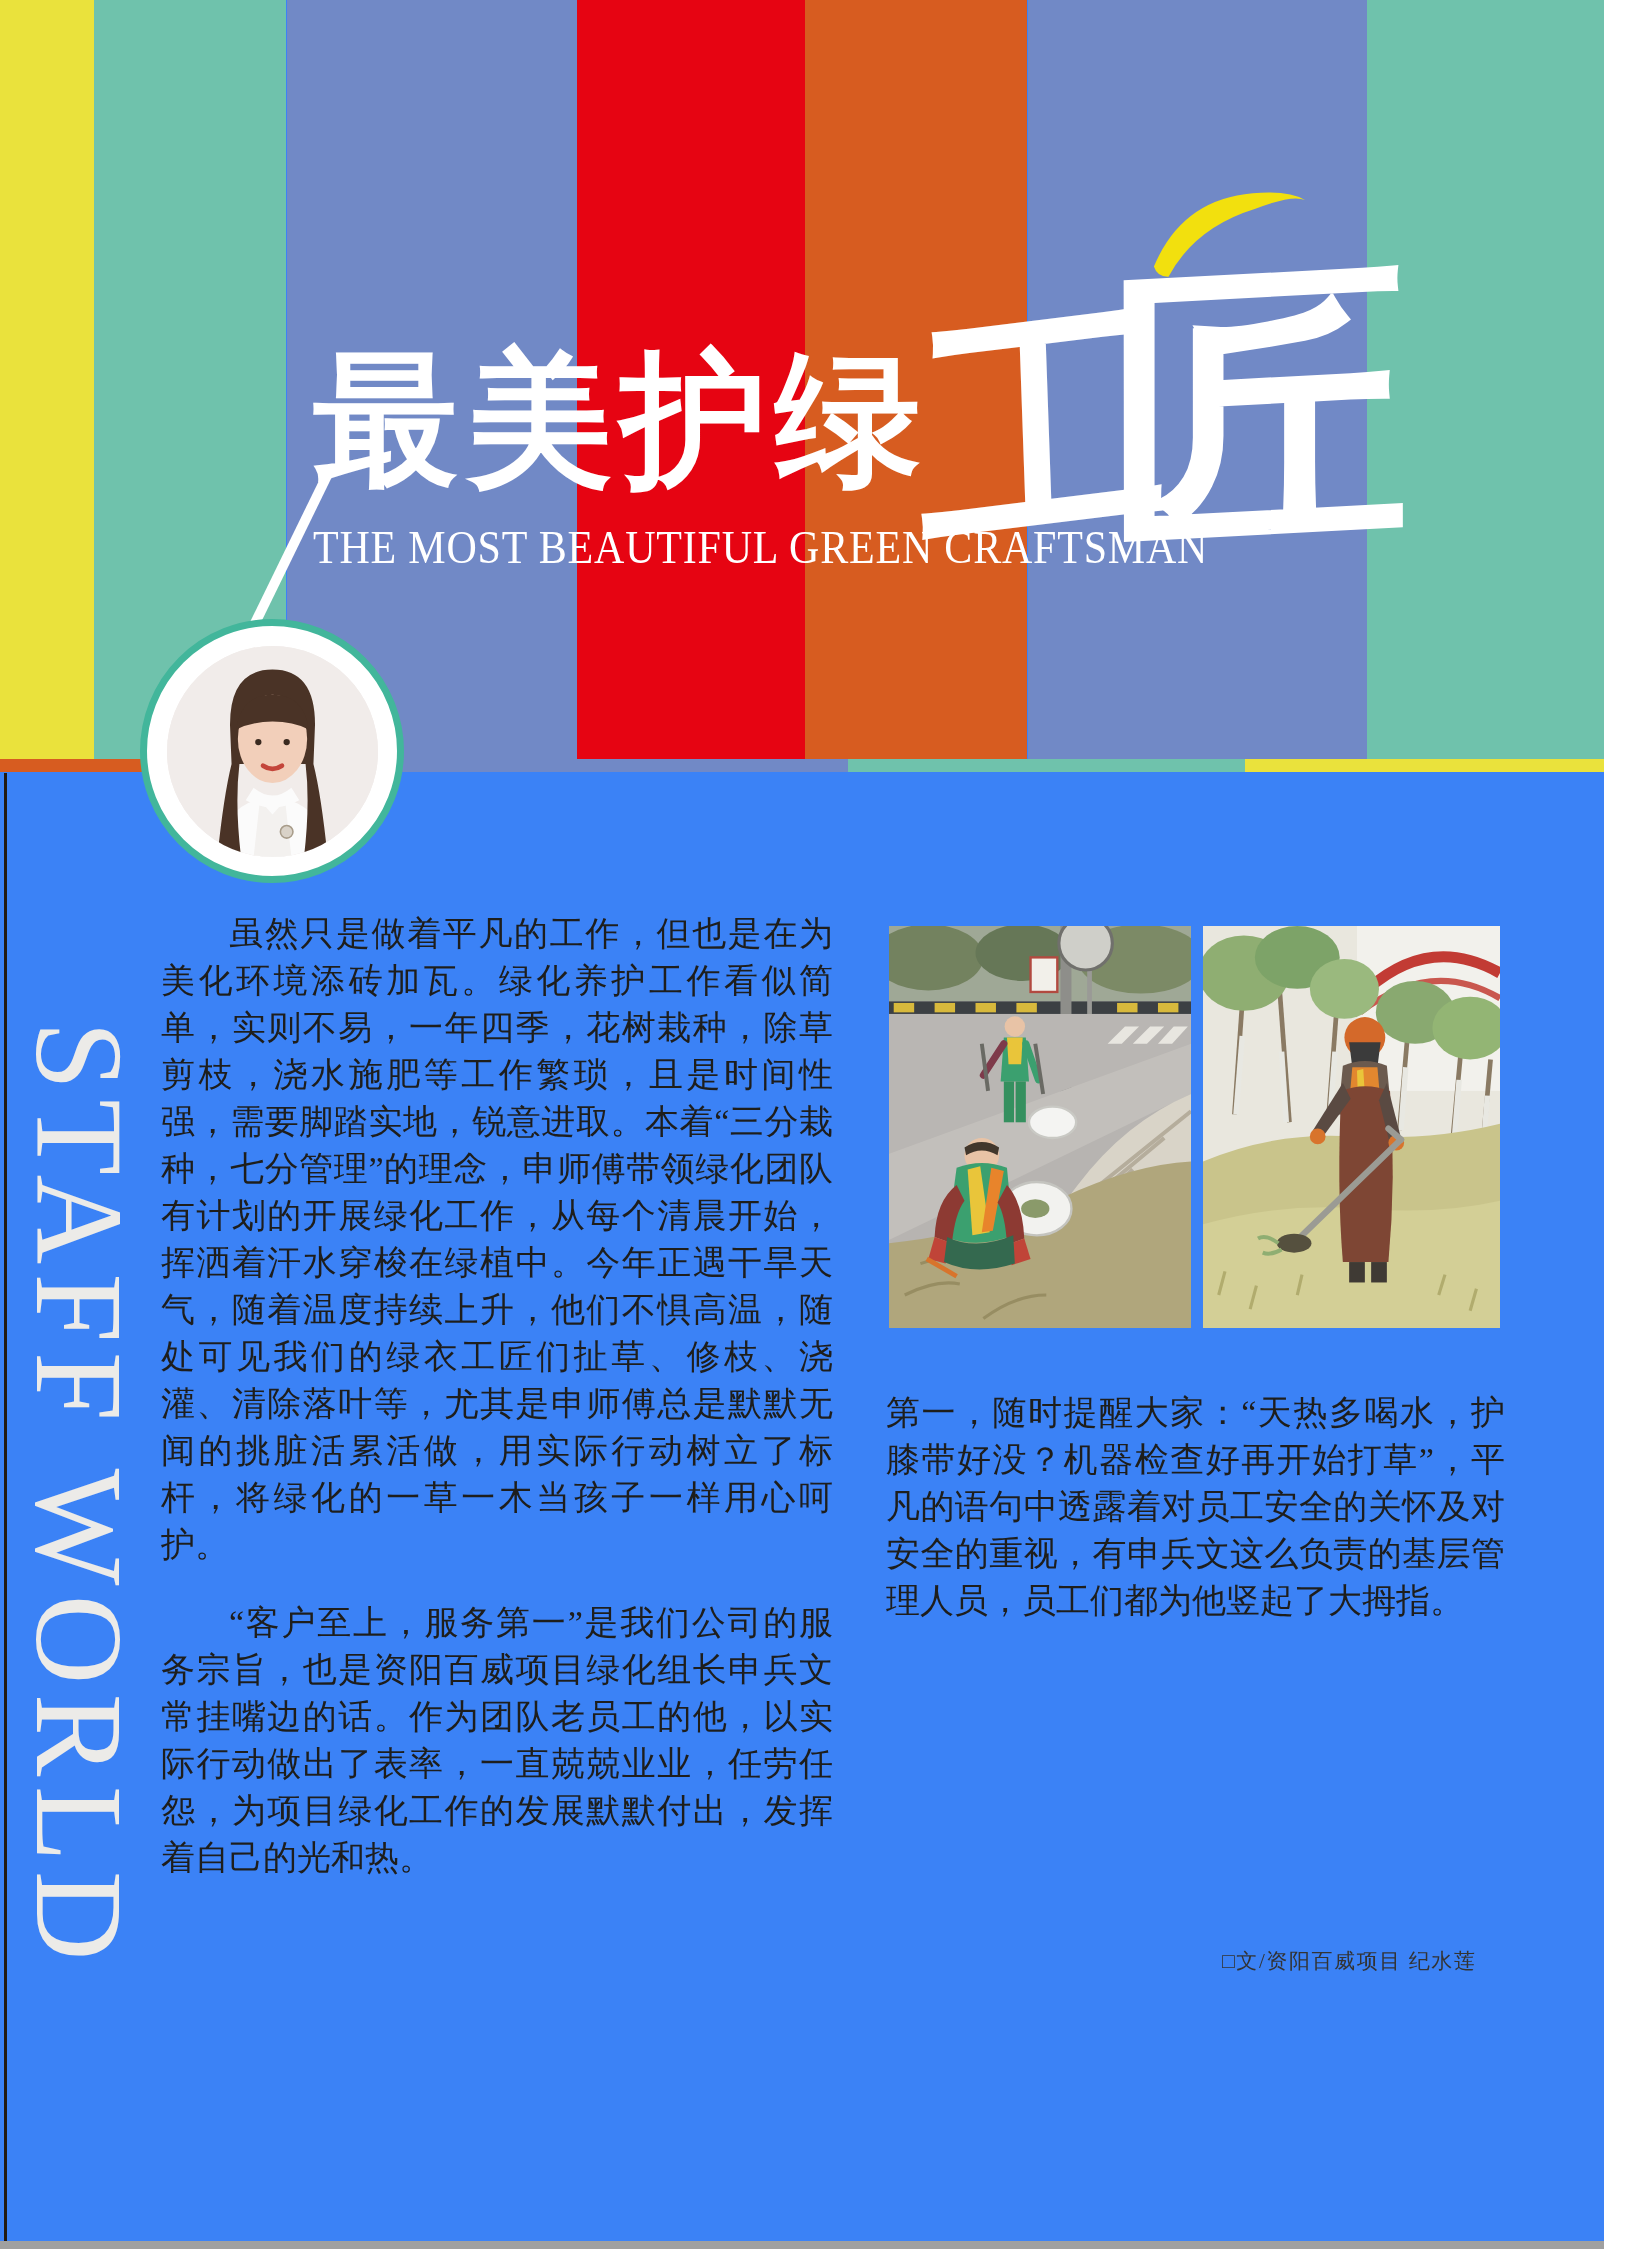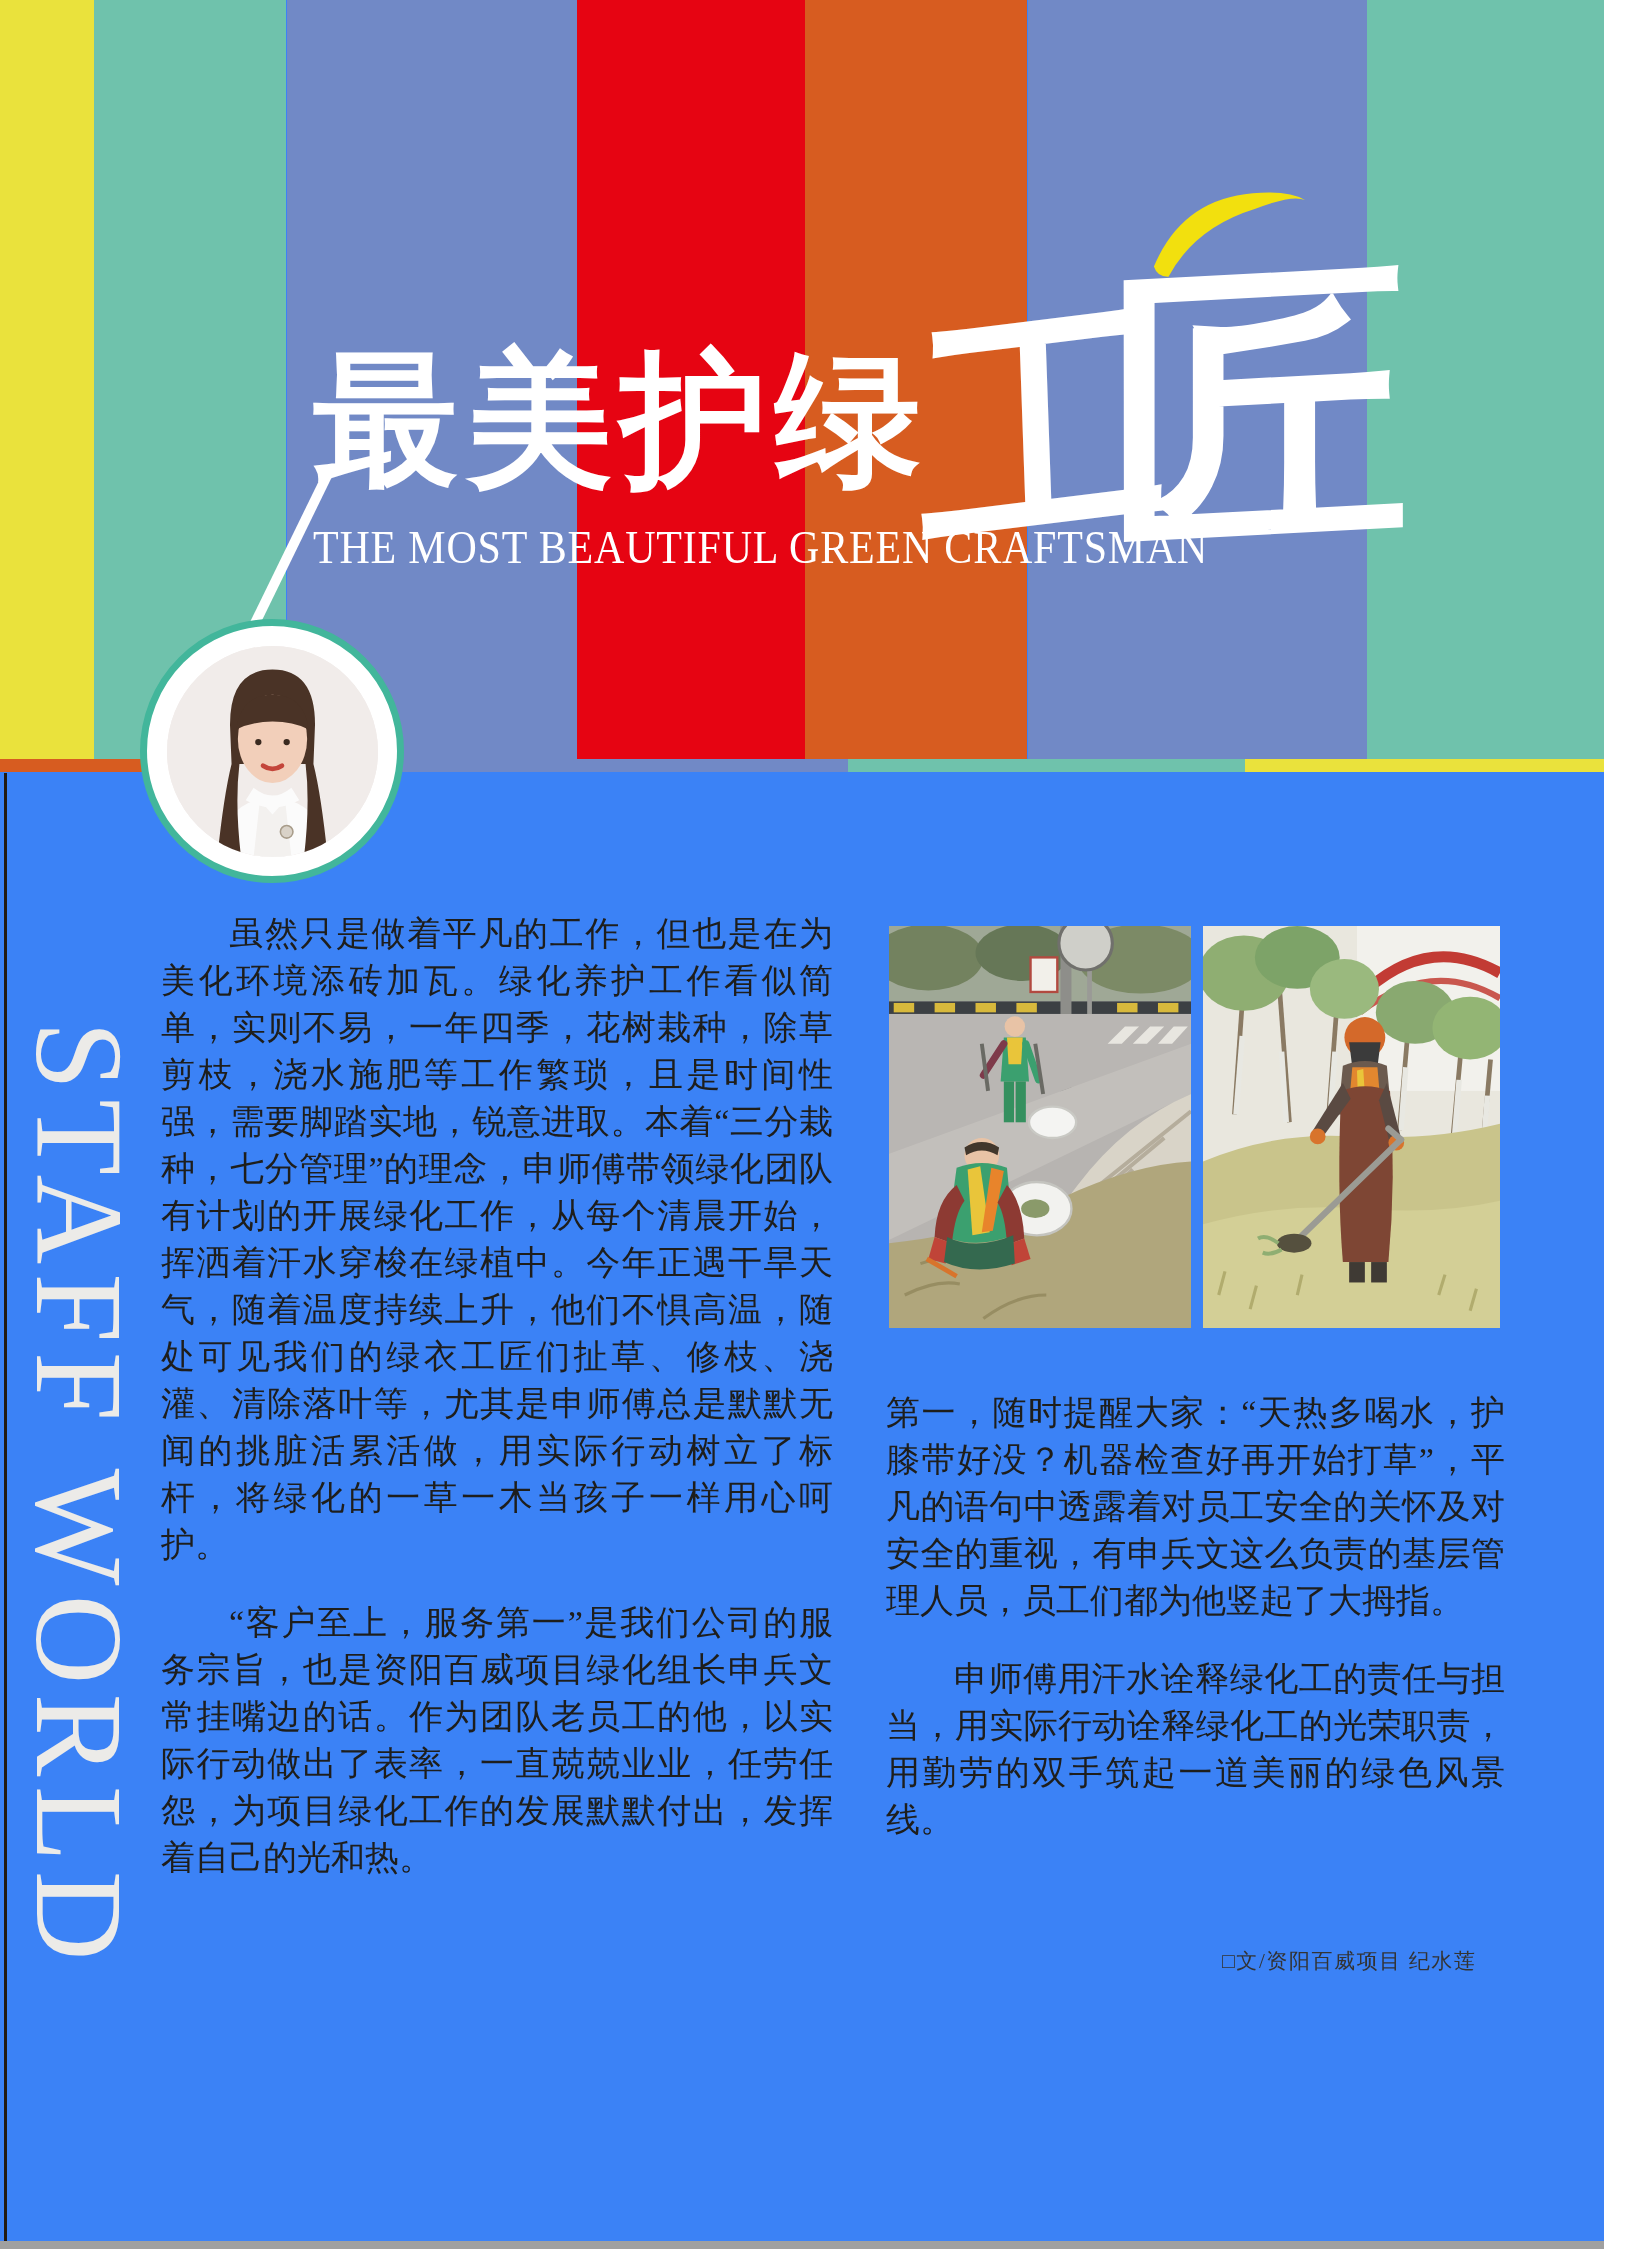--- a/index.html
+++ b/index.html
@@ -212,20 +212,19 @@
       <path d="M96 404 Q 80 392 70 398 M100 412 Q 86 420 76 416" stroke="#8fae72" stroke-width="5" fill="none"></path>
     </svg>
   </div>
 
   <div class="col col-left">
     <p class="indent">虽然只是做着平凡的工作，但也是在为美化环境添砖加瓦。绿化养护工作看似简单，实则不易，一年四季，花树栽种，除草剪枝，浇水施肥等工作繁琐，且是时间性强，需要脚踏实地，锐意进取。本着“三分栽种，七分管理”的理念，申师傅带领绿化团队有计划的开展绿化工作，从每个清晨开始，挥洒着汗水穿梭在绿植中。今年正遇干旱天气，随着温度持续上升，他们不惧高温，随处可见我们的绿衣工匠们扯草、修枝、浇灌、清除落叶等，尤其是申师傅总是默默无闻的挑脏活累活做，用实际行动树立了标杆，将绿化的一草一木当孩子一样用心呵护。</p>
     <p class="indent">“客户至上，服务第一”是我们公司的服务宗旨，也是资阳百威项目绿化组长申兵文常挂嘴边的话。作为团队老员工的他，以实际行动做出了表率，一直兢兢业业，任劳任怨，为项目绿化工作的发展默默付出，发挥着自己的光和热。</p>
   </div>
   <div class="col col-right">
     <p>第一，随时提醒大家：“天热多喝水，护膝带好没？机器检查好再开始打草”，平凡的语句中透露着对员工安全的关怀及对安全的重视，有申兵文这么负责的基层管理人员，员工们都为他竖起了大拇指。</p>
-    <p class="indent">申师傅用汗水诠释绿化工的责任与担当，用实际行动诠释绿化工的光荣职责，用勤劳的双手筑起一道美丽的绿色风景线。</p>
   </div>
 
   <div class="byline">□文/资阳百威项目  纪水莲</div>
 
   <div class="bottom-bar"></div>
 </div>
 
 
 </body></html>

